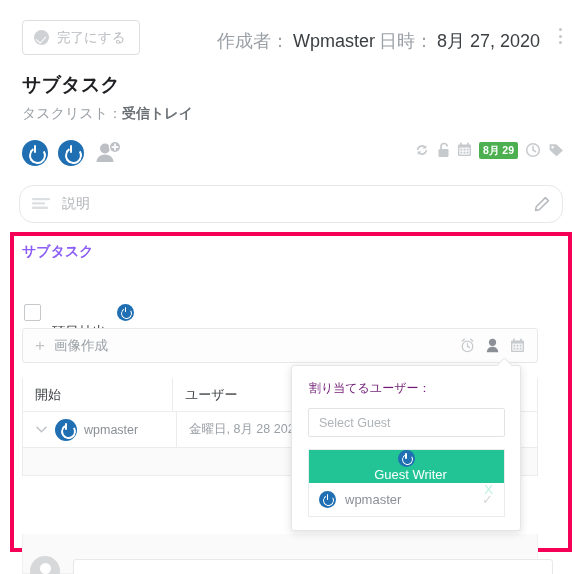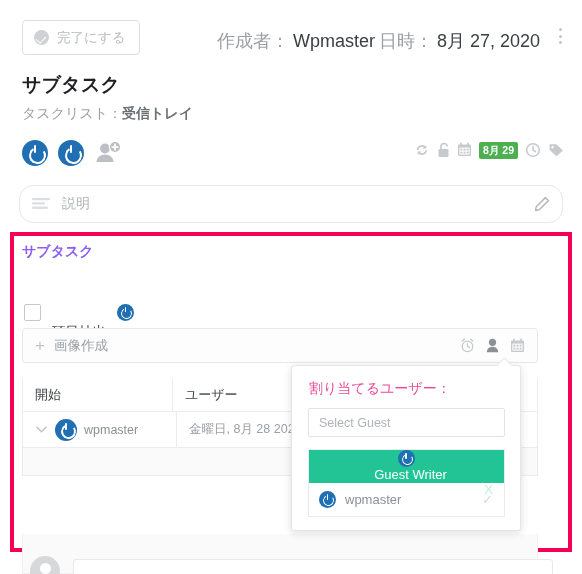--- a/index.html
+++ b/index.html
@@ -208,21 +208,21 @@
     width: 15px; height: 8px; overflow: hidden;
   }
   .pop-arrow::after {
     content: ""; position: absolute; left: 1px; top: 2px;
     width: 12px; height: 12px; background: #fff;
     border-left: 1px solid #e4e6e8; border-top: 1px solid #e4e6e8;
     transform: rotate(45deg);
   }
   .pop-title {
     position: absolute; left: 17px; top: 14px;
-    font-size: 14px; color: #ec4899;
+    font-size: 12px; color: #701a75;
   }
   .pop-input {
     position: absolute; left: 16px; top: 42px;
     width: 197px; height: 29px;
     border: 1px solid #e1e3e5; border-radius: 2px;
     display: flex; align-items: center; padding: 0 10px;
     color: #b0b4b8; font-size: 12.5px; background: #fff;
   }
   .pop-list {
     position: absolute; left: 16px; top: 83px;

